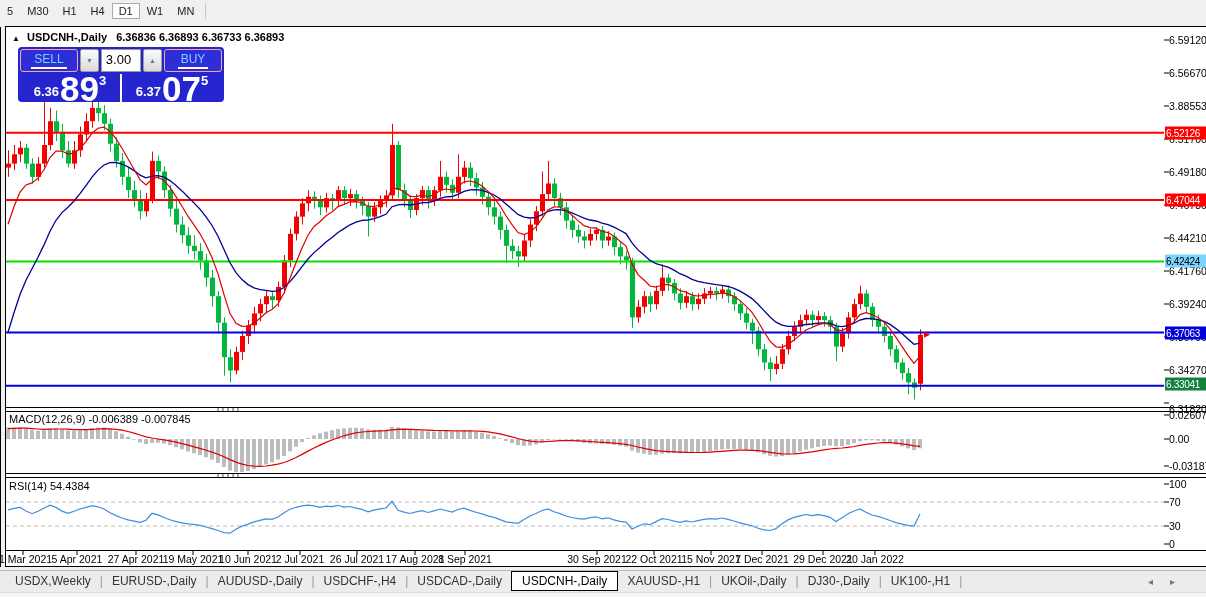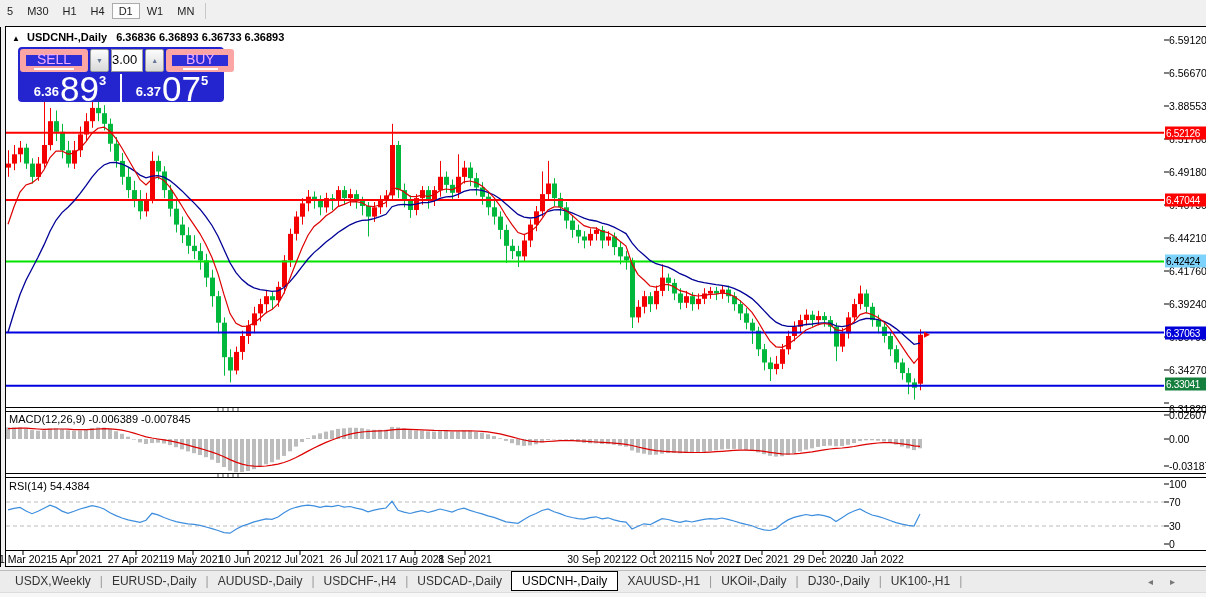--- a/index.html
+++ b/index.html
@@ -16,33 +16,33 @@
   .hline{position:absolute;left:5px;width:1201px;height:1px;background:#000;z-index:2;}
   #axis-v{position:absolute;top:27px;height:540px;width:1px;background:#000;z-index:2;}
   #overlay{position:absolute;left:0;top:0;z-index:1;pointer-events:none;}
   
   #header{position:absolute;left:12px;top:31px;font-size:11px;font-weight:700;color:#000;z-index:4;}
   #header .tri{font-size:8px;margin-right:4px;}
   
   #trade-panel{position:absolute;left:18px;top:47px;width:206px;height:55px;background:#2525cf;
                border-radius:4px;z-index:5;padding:2px;box-sizing:border-box;color:#fff;}
   .tp-row1{display:flex;height:23px;gap:2px;}
-  .tp-btn{flex:0 0 56px;background:#2e2ed8;border:6px solid #fca5a5;border-radius:3px;
-          display:flex;align-items:center;justify-content:center;font-size:14px;color:#f0abfc;cursor:pointer;}
+  .tp-btn{flex:0 0 56px;background:#2e2ed8;border:1px solid #fca5a5;border-radius:3px;
+          display:flex;align-items:center;justify-content:center;font-size:12px;color:#7dd3fc;cursor:pointer;}
   .tp-underline{border-bottom:2px solid #fff;padding:0 3px 1px 3px;}
   .tp-spin{flex:0 0 17px;background:linear-gradient(#fcfcfc,#d9d9d9);border:1px solid #9a9a9a;
            border-radius:2px;display:flex;align-items:center;justify-content:center;
            font-size:7px;color:#667799;cursor:pointer;}
   .tp-vol{flex:1 1 auto;background:#fff;border:1px solid #9a9a9a;color:#000;font-size:13px;
           text-align:center;padding:2px 5px 0 0;box-sizing:border-box;cursor:text;}
   .tp-row2{display:flex;height:28px;margin-top:2px;}
   .tp-price{flex:1 1 50%;display:flex;align-items:flex-end;justify-content:center;cursor:pointer;overflow:visible;}
   .tp-price.right{border-left:2px solid #fff;}
   .tp-small{font-size:13px;font-weight:700;margin:0 1px 3px 0;}
-  .tp-big{font-size:35px;line-height:26px;font-weight:400;}
+  .tp-big{font-size:35px;line-height:26px;font-weight:700;}
   .tp-sup{font-size:13px;font-weight:700;margin-bottom:14px;}
   
   .pane-label{position:absolute;left:9px;font-size:11px;color:#000;z-index:4;}
   
   .pl{position:absolute;left:1169px;font-size:10.5px;color:#000;transform:translateY(-50%);z-index:3;white-space:nowrap;}
   .badge{position:absolute;left:1165px;width:40px;height:13px;line-height:13px;font-size:10px;
          letter-spacing:-0.3px;padding-left:1px;transform:translateY(-50%);z-index:4;white-space:nowrap;}
   .dl{position:absolute;width:84px;text-align:center;font-size:10.5px;color:#000;top:553px;z-index:3;white-space:nowrap;}
   .grip{position:absolute;left:217px;width:22px;height:3px;z-index:3;
         background:repeating-linear-gradient(90deg,#a8a8a8 0 2px,transparent 2px 5px);}

